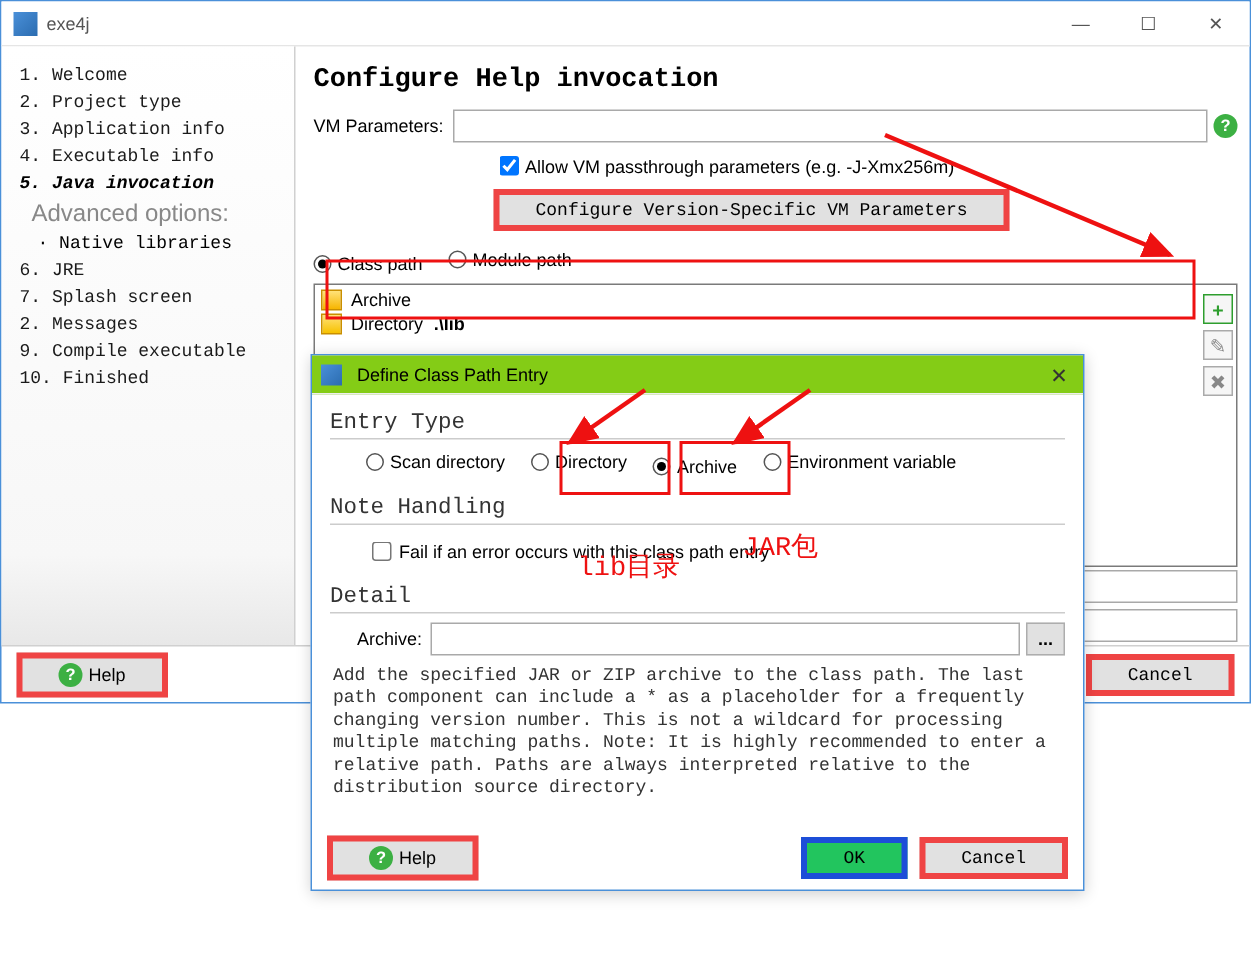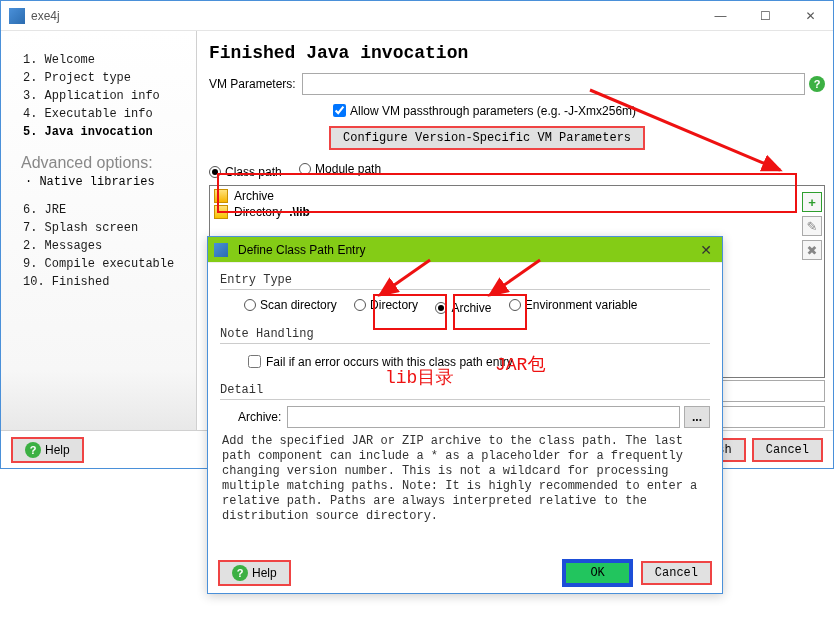--- a/index.html
+++ b/index.html
@@ -4,54 +4,54 @@
 <style>
   * { box-sizing: border-box; font-family: "Segoe UI", Tahoma, sans-serif; }
   body { margin: 0; background: #fff; width: 834px; height: 643px; overflow: hidden; font-size: 12px; }
   .window { width: 834px; height: 469px; border: 1px solid #4a90d9; display: flex; flex-direction: column; }
   .titlebar { height: 30px; background: #fff; display: flex; align-items: center; padding: 0 0 0 8px; border-bottom: 1px solid #e5e5e5; }
   .titlebar-icon { width: 16px; height: 16px; background: linear-gradient(135deg,#4a90d9,#2b6cb0); margin-right: 6px; display:inline-block; }
   .titlebar-title { flex: 1; font-size: 12px; color: #555; }
   .title-ctrl { width: 45px; height: 30px; display: flex; align-items: center; justify-content: center; color: #555; font-family: Arial; }
   .body { flex: 1; display: flex; min-height:0; }
   .sidebar { width: 195px; background: linear-gradient(#fff,#f7f7f7 85%,#e8e8e8); padding: 10px 4px 4px 8px; position: relative; }
-  .sidebar ol { margin:10px; padding:0 0 0 4px; list-style:none;}
+  .sidebar ol { margin:0; padding:0 0 0 4px; list-style:none;}
   .sidebar li { line-height: 18px; font-family: "Courier New", monospace; font-size: 12px; color:#1a1a1a; white-space: nowrap; }
-  .sidebar li.current { font-weight: bold; color:#000; }
+  .sidebar li.current { font-weight: bold; color:#000;font-style:italic; }
   .sidebar .advopt { font-family: Liberation Sans, sans-serif; font-size: 16px; color:#888; padding: 3px 0 1px 12px; }
   .sidebar .advli { font-family: "Courier New", monospace; font-size: 12px; padding-left: 16px; line-height:18px; }
   .main { flex:1; border-left:1px solid #d0d0d0; padding: 8px 8px 0 12px; display:flex; flex-direction:column; min-width:0; position:relative;}
   h2.page-title{ font-family:"Courier New",monospace; font-weight:bold; font-size:18px; margin:4px 0 10px 0;}
   .row { display:flex; align-items:center; margin-bottom:6px; font-family:"Courier New",monospace; font-size:12px; }
   .row label { margin-right:6px;}
   .textfield { flex:1; height:22px; border:1px solid #a9a9a9; background:#fff; padding:2px 4px; font-family:"Courier New",monospace; font-size:12px;}
   .help-icon { width:16px;height:16px;border-radius:50%; background:#3cb043; color:#fff; font-weight:bold; display:flex; align-items:center;justify-content:center; font-size:11px; margin-left:4px;}
   .chk { display:inline-flex; align-items:center; margin-left:120px;}
   .chk input { margin-right:4px;}
-  .btn { border:2px solid #ef4444; background:#e1e1e1; padding:3px 12px; font-family:"Courier New",monospace; font-size:12px; cursor:pointer;}
+  .btn { border:4px solid #ef4444; background:#e1e1e1; padding:3px 24px; font-family:"Courier New",monospace; font-size:12px; cursor:pointer;}
   .cfgbtn { margin-left:120px;}
   fieldset.radio-row { border:none; padding:6px 0 4px 0; margin:6px 0 2px 0;}
   .radio-item { display:inline-flex; align-items:center; margin-right:14px; font-family:"Courier New",monospace; font-size:12px;}
   .radio-item .r { width:12px;height:12px;border:1px solid #555;border-radius:50%; margin-right:4px; display:inline-flex; align-items:center; justify-content:center;}
   .radio-item.sel .r::after{content:""; width:6px;height:6px;border-radius:50%;background:#000;}
   .listbox { border:1px solid #7a7a7a; height: 330px; background:#fff; padding:2px; display:flex; position:relative;}
   .listbox-inner { flex:1; overflow:auto;}
   .list-toolbar { width:24px; display:flex; flex-direction:column; gap:4px; padding:4px 0 0 4px;}
   .tool-btn { width:20px;height:20px; border:1px solid #aaa; background:#f6f6f6; display:flex;align-items:center;justify-content:center; font-size:13px; cursor:pointer;}
   .entry-row{ display:flex; align-items:center; font-family:"Courier New",monospace; font-size:12px; padding:1px 2px;}
   .fileico{ width:14px;height:14px;margin-right:6px; display:inline-block;}
   .fileico.jar{ background:linear-gradient(#ffe27a,#f7b500); border:1px solid #c98f00;}
   .fileico.dir{ background:linear-gradient(#ffe27a,#f7c200); border:1px solid #c98f00;}
   .entry-row b{ font-weight:bold;}
   .redbox { border:2px solid #e11; position:absolute;}
   .dialog { position:absolute; left:207px; top:236px; width:516px; height:358px; background:#fff; border:1px solid #4a90d9; box-shadow: 0 2px 10px rgba(0,0,0,0.2); display:flex; flex-direction:column;}
   .dialog .dtitle { height:26px; background:#84cc16; display:flex; align-items:center; padding:0 6px; border-bottom:1px solid #eee;}
   .dialog .dclose{ width:20px;height:20px; display:flex;align-items:center;justify-content:center; font-size:14px; color:#333;}
   .dialog .dbody{ flex:1; padding: 8px 12px 6px 12px; font-family:"Courier New",monospace; font-size:12px; display:flex;flex-direction:column; overflow:hidden;}
-  .group-label{ font-family:"Courier New",monospace; font-size:12px; color:#333; margin:2px 0 0 0;}
+  .group-label{ font-family:"Courier New",monospace; font-size:15px; color:#333; margin:2px 0 0 0;}
   .group-line{ border-top:1px solid #ccc; margin:2px 0 6px 0;}
   .entry-radios{ padding:2px 0 10px 24px;}
   .detail-text{ font-family:"Courier New",monospace; font-size:12px; color:#333; line-height:15px; padding:6px 2px 0 2px;}
   .dfooter{ display:flex; align-items:center; padding:6px 10px;}
   .btn.help{ display:inline-flex; align-items:center; gap:4px;}
   .btn.primary{ border:4px solid #1d4ed8; background:#22c55e; padding:3px 24px;}
   .archive-row{ display:flex; align-items:center; padding:0 0 0 18px;}
   .dotsbtn{ width:26px;height:22px;border:1px solid #adadad;background:#e1e1e1; display:flex;align-items:center;justify-content:center; margin-left:4px; font-weight:bold;}
   .bottom-bar{ height:38px; border-top:1px solid #d0d0d0; display:flex; align-items:center; padding:0 10px; gap:6px;}
   .bottom-bar .spacer{ flex:1;}
@@ -95,21 +95,21 @@
         <li>6. JRE</li>
         <li>7. Splash screen</li>
         <li>2. Messages</li>
         <li>9. Compile executable</li>
         <li>10. Finished</li>
       </ol>
 
     </div>
 
     <div class="main">
-      <h2 class="page-title">Finished Java invocation</h2>
+      <h2 class="page-title">Configure Help invocation</h2>
 
       <div class="row">
         <label>VM Parameters:</label>
         <input class="textfield" value="" style="">
         <span class="help-icon">?</span>
       </div>
 
       <div class="chk">
         <input type="checkbox" checked="" style="">
         <span>Allow VM passthrough parameters (e.g. -J-Xmx256m)</span>

